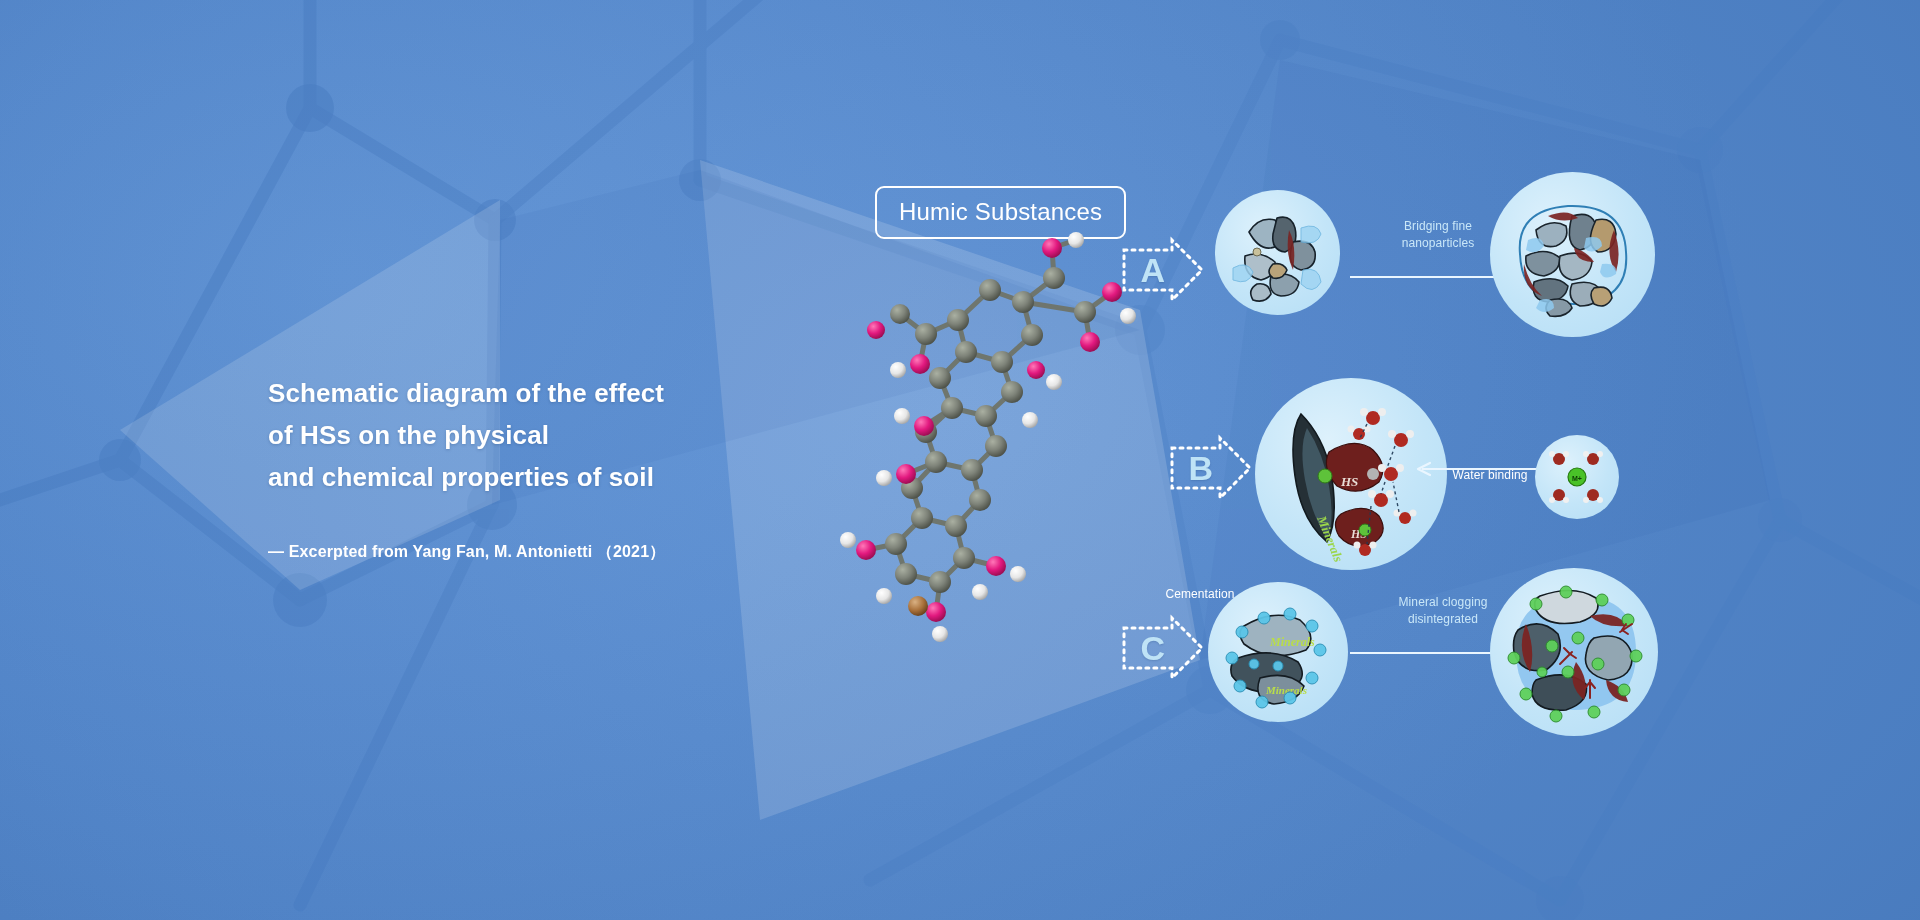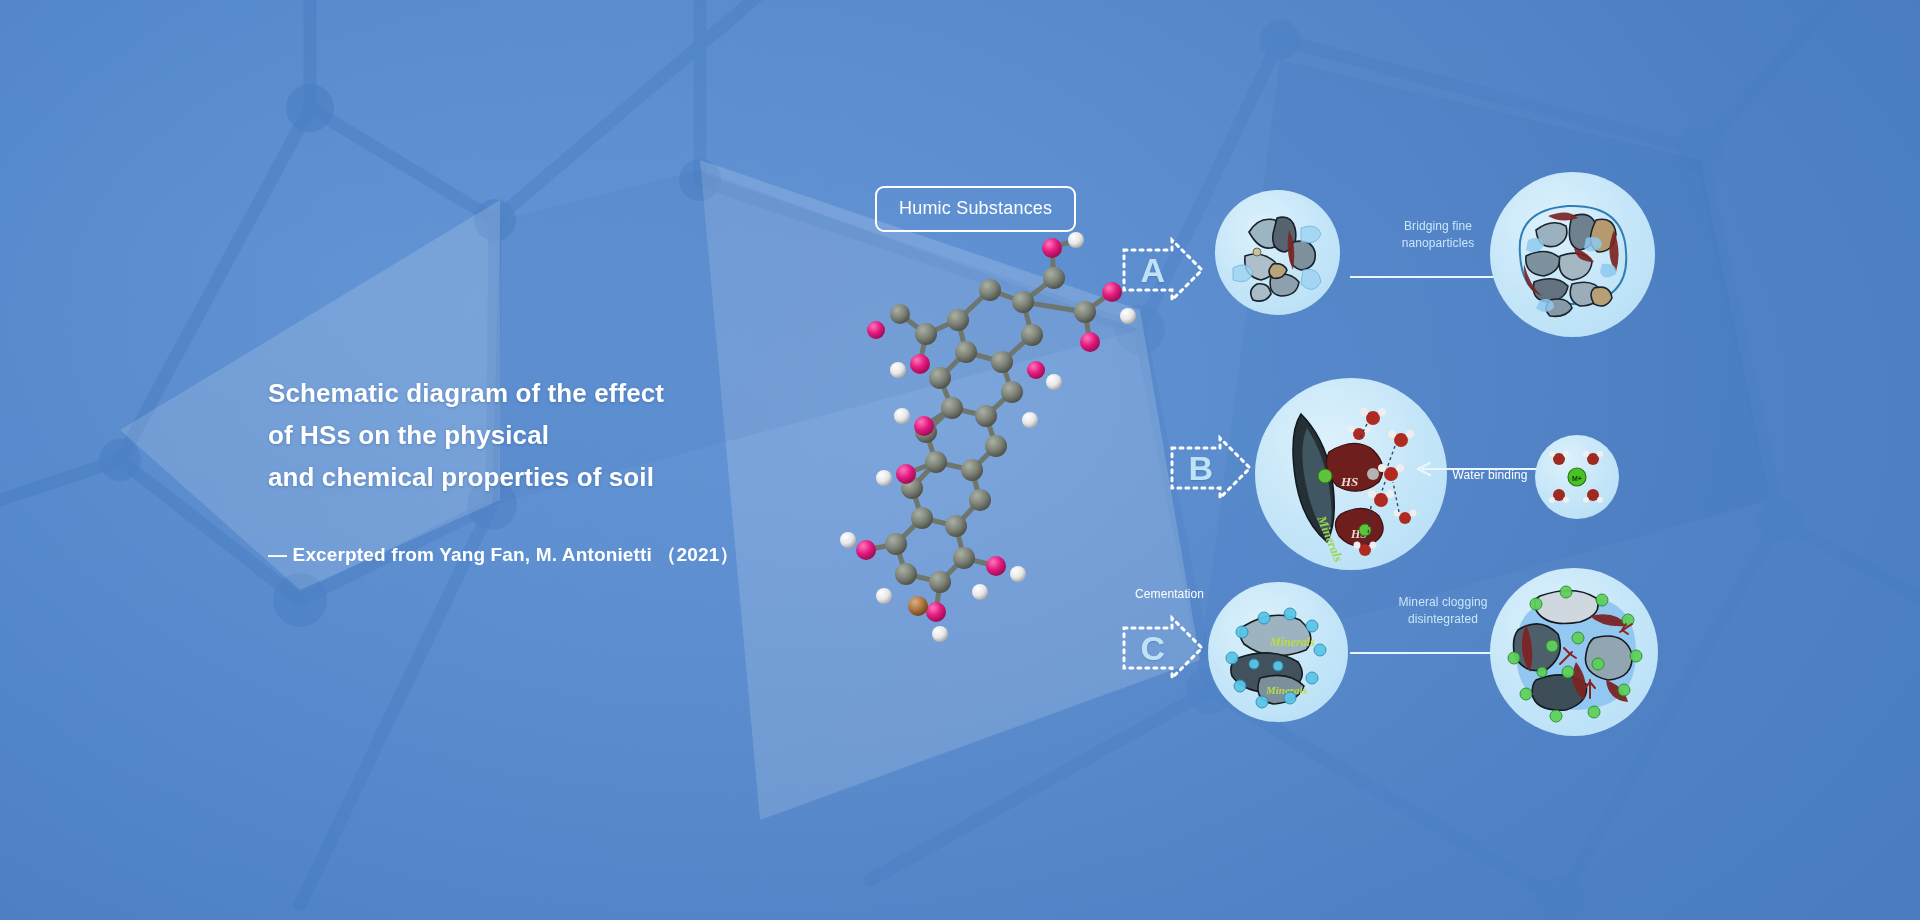--- a/index.html
+++ b/index.html
@@ -30,30 +30,30 @@
     color:#ffffff; font-size:26px; font-weight:700; line-height:42px;
     letter-spacing:0.1px; text-shadow:0 1px 3px rgba(20,50,100,0.25);
     white-space:pre-line;
     margin-top:24px;
   }
   #subtitle {
     margin-top:11px; color:#dcebfb; font-size:14.5px; font-weight:400;
     letter-spacing:0.1px; line-height:20px;
   }
   #attribution {
-    margin-top:44px; color:#ffffff; font-size:19px; font-weight:700;
+    margin-top:44px; color:#ffffff; font-size:16px; font-weight:700;
     letter-spacing:0.15px;
   }
 
   
   #hs-pill {
     position:absolute; left:875px; top:186px;
     padding:10px 22px 11px;
     border:2px solid #ffffff; border-radius:9px;
-    color:#ffffff; font-size:18px; font-weight:400; letter-spacing:0.2px;
+    color:#ffffff; font-size:24px; font-weight:400; letter-spacing:0.2px;
     background:transparent; white-space:nowrap;
   }
 
   
   #molecule-stack { position:absolute; left:840px; top:230px; width:330px; height:400px; }
 
   
   .row { position:absolute; }
   .circle {
     position:absolute; border-radius:50%;
@@ -429,21 +429,21 @@
               <circle cx="-7" cy="5" r="3" fill="#f0f0f0"></circle>
               <circle cx="7" cy="5" r="3" fill="#f0f0f0"></circle>
             </g>
         </g>
       </svg>
     </div>
   </div>
 </div>
 
 <div class="row">
-  <div class="caption white" style="left:1135px; top:586px; width:130px; text-align:left;">Cementation</div>
+  <div class="caption white" style="left:1135px; top:586px; width:130px; text-align:center;">Cementation</div>
 
   <div class="step-arrow" style="left:1120px; top:614px;">
     <svg viewBox="0 0 86 68" width="86" height="68">
       <path d="M4,14 H52 V4 L82,34 L52,64 V54 H4 Z" fill="none" stroke="#ffffff" stroke-width="3" stroke-dasharray="3 5" stroke-linecap="round"></path>
     </svg>
     <div class="step-letter">C</div>
   </div>
 
   <div class="circle" style="left:1208px; top:582px; width:140px; height:140px;">
     <div class="circle-art">

